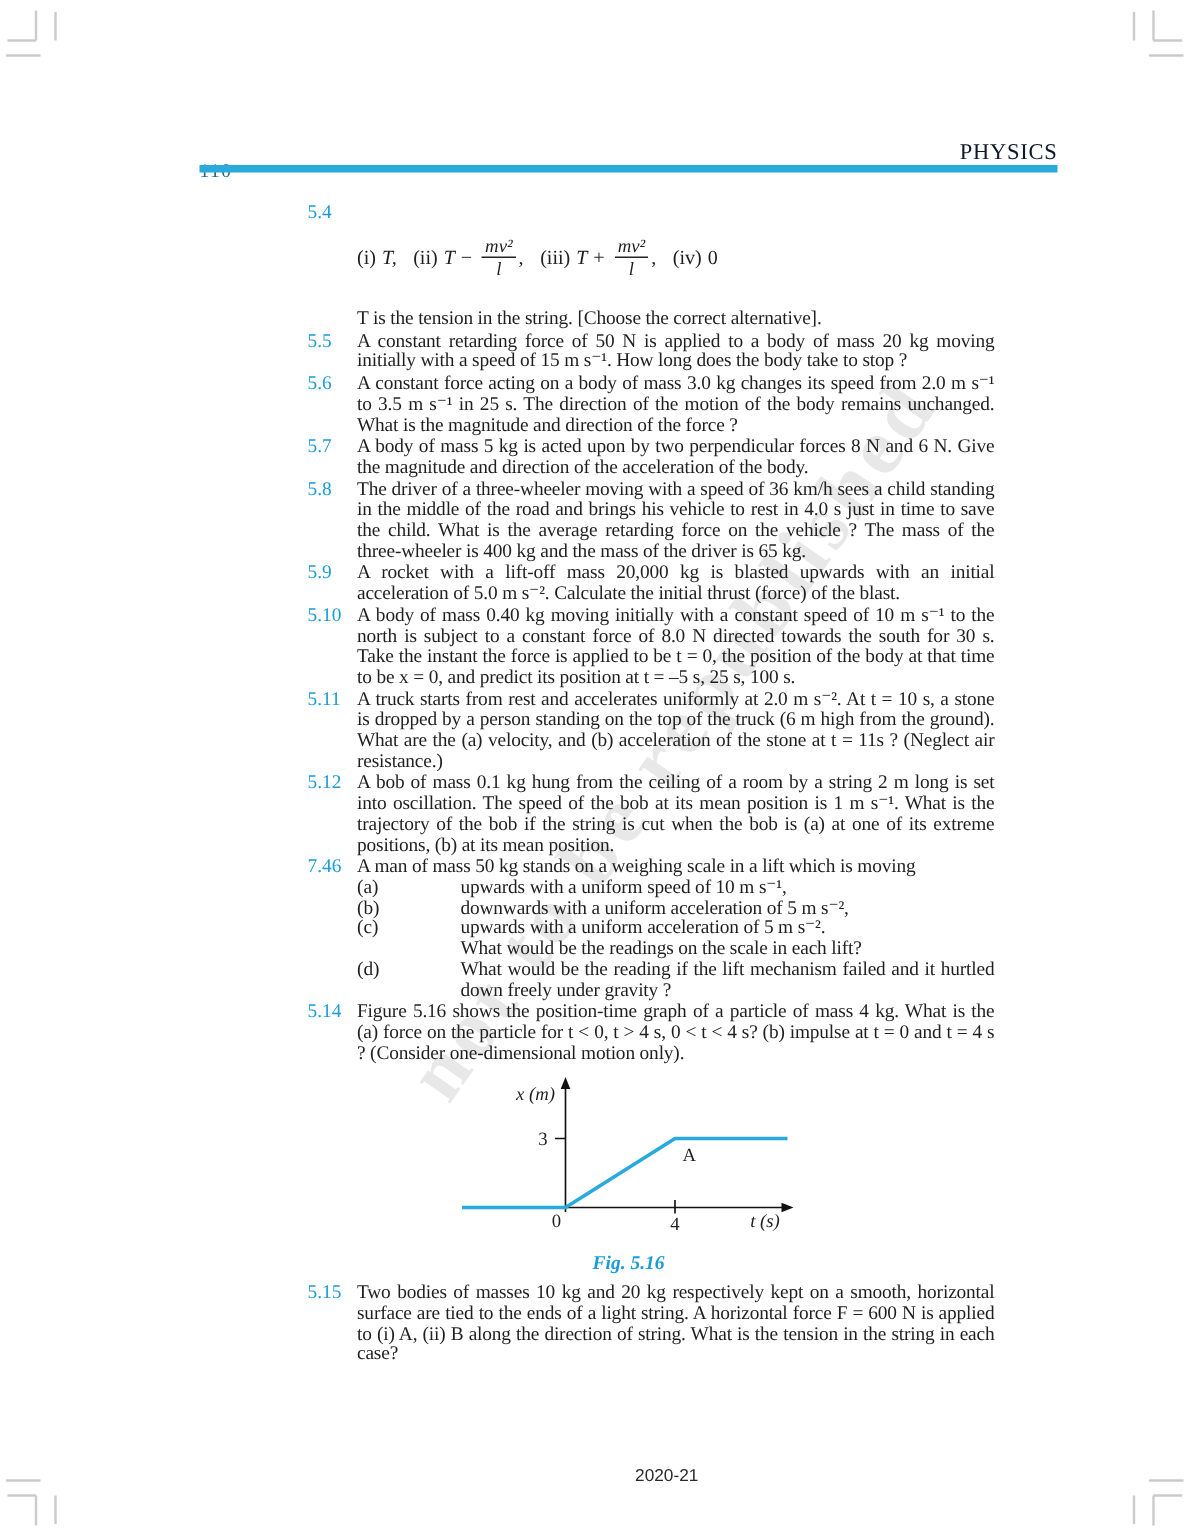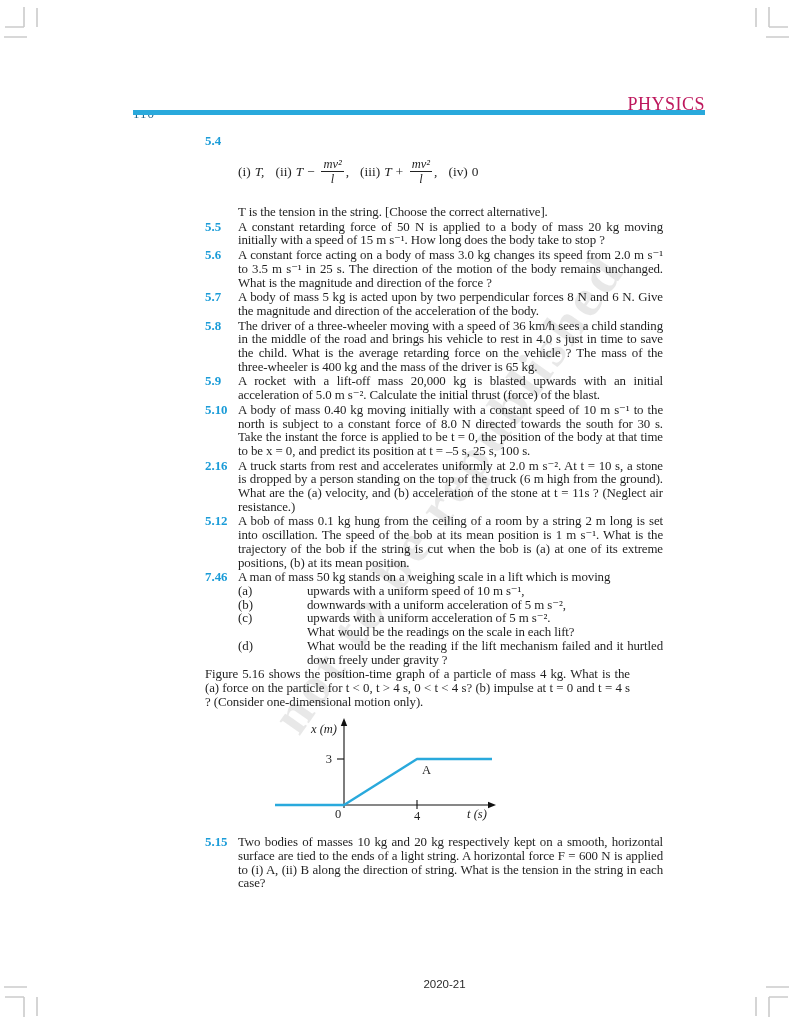--- a/index.html
+++ b/index.html
@@ -20,30 +20,30 @@
     transform:rotate(-55deg);transform-origin:center;
     font-size:54px;font-weight:bold;letter-spacing:4px;
     color:rgba(110,110,110,0.16);white-space:nowrap;pointer-events:none;z-index:0;
   }
   
   .header-pagenum{
     position:absolute;left:133px;top:94px;font-size:13px;color:#20688F;letter-spacing:1px;z-index:2;margin-top:12px;
   }
   .header-subject{
     position:absolute;left:133px;top:94px;width:572px;text-align:right;
-    font-size:18px;color:#be185d;letter-spacing:0.5px;z-index:2;
+    font-size:15px;color:#0f172a;letter-spacing:0.5px;z-index:2;
   }
   .header-rule{
     position:absolute;left:133px;top:110px;width:572px;height:5px;background:#29A9DC;z-index:2;
   }
   
   .content{position:absolute;left:205px;top:135px;width:460px;z-index:1;}
   .prob{display:flex;margin:0 0 1px 0;}
   .pnum{
-    flex:0 0 33px;width:33px;font-weight:bold;color:#1B9CD8;
+    flex:0 0 33px;width:33px;font-weight:normal;color:#1B9CD8;
     font-size:12.9px;line-height:13.7px;
   }
   .pbody{width:425px;}
   .ptext{
     width:425px;font-size:12.9px;line-height:13.7px;
     text-align:justify;letter-spacing:-0.1px;
   }
   
   .formula{
     display:flex;align-items:center;margin:8px 0 5px 0;
@@ -167,21 +167,21 @@
       <div class="pnum">5.9</div>
       <div class="ptext">A rocket with a lift-off mass 20,000 kg is blasted upwards with an initial acceleration of 5.0 m s⁻². Calculate the initial thrust (force) of the blast.</div>
     </div>
 
     <div class="prob">
       <div class="pnum">5.10</div>
       <div class="ptext">A body of mass 0.40 kg moving initially with a constant speed of 10 m s⁻¹ to the north is subject to a constant force of 8.0 N directed towards the south for 30 s. Take the instant the force is applied to be t = 0, the position of the body at that time to be x = 0, and predict its position at  t = –5 s, 25 s, 100 s.</div>
     </div>
 
     <div class="prob">
-      <div class="pnum">2.16</div>
+      <div class="pnum">5.11</div>
       <div class="ptext">A truck starts from rest and accelerates uniformly at 2.0 m s⁻². At t = 10 s, a stone is dropped by a person standing on the top of the truck (6 m high from the ground). What are the (a) velocity, and (b) acceleration of the stone at t = 11s ?  (Neglect air resistance.)</div>
     </div>
 
     <div class="prob">
       <div class="pnum">5.12</div>
       <div class="ptext">A bob of mass 0.1 kg hung from the ceiling of a room by a string 2 m long is set into oscillation.  The speed of the bob at its mean position is 1 m s⁻¹. What is the trajectory of the bob if the string is cut when the bob is (a) at one of its extreme positions, (b) at its mean position.</div>
     </div>
 
     <div class="prob">
       <div class="pnum">7.46</div>
@@ -206,20 +206,21 @@
           </div>
           <div class="subitem">
             <div class="silabel">(d)</div>
             <div class="sitext">What would be the reading if the lift mechanism failed and it hurtled down freely under gravity ?</div>
           </div>
         </div>
       </div>
     </div>
 
     <div class="prob">
+      <div class="pnum">5.14</div>
       <div class="pbody">
         <div class="ptext">Figure 5.16 shows the position-time graph of a particle of mass 4 kg.  What is the (a) force on the particle for t &lt; 0, t &gt; 4 s, 0 &lt; t &lt; 4 s? (b) impulse at t = 0 and t = 4 s ?  (Consider one-dimensional motion only).</div>
         <div class="figure-block">
           <svg class="fig-svg" width="242" height="112" viewBox="0 0 242 112">
 
             <line class="axis" x1="79" y1="8" x2="79" y2="93"></line>
             <polygon points="79,3 75.8,11 82.2,11" fill="#111"></polygon>
             <line class="axis" x1="79" y1="90" x2="225" y2="90"></line>
             <polygon points="231,90 223,86.8 223,93.2" fill="#111"></polygon>
 
@@ -228,20 +229,21 @@
 
             <polyline class="data" points="10,90 79,90 152,44 227,44"></polyline>
 
             <text class="lbl ital" x="72" y="18" text-anchor="end">x (m)</text>
             <text class="lbl" x="67" y="48" text-anchor="end">3</text>
             <text class="lbl" x="73" y="103" text-anchor="middle">0</text>
             <text class="lbl" x="152" y="105" text-anchor="middle">4</text>
             <text class="lbl" x="157" y="59">A</text>
             <text class="lbl ital" x="212" y="103" text-anchor="middle">t (s)</text>
           </svg>
+          <div class="fig-caption">Fig. 5.16</div>
         </div>
       </div>
     </div>
 
     <div class="prob">
       <div class="pnum">5.15</div>
       <div class="ptext">Two bodies of masses 10 kg and 20 kg respectively kept on a smooth, horizontal surface are tied to the ends of a light string. A horizontal force F = 600 N is applied to (i) A, (ii) B along the direction of string. What is the tension in the string in each case?</div>
     </div>
 
   </div>

